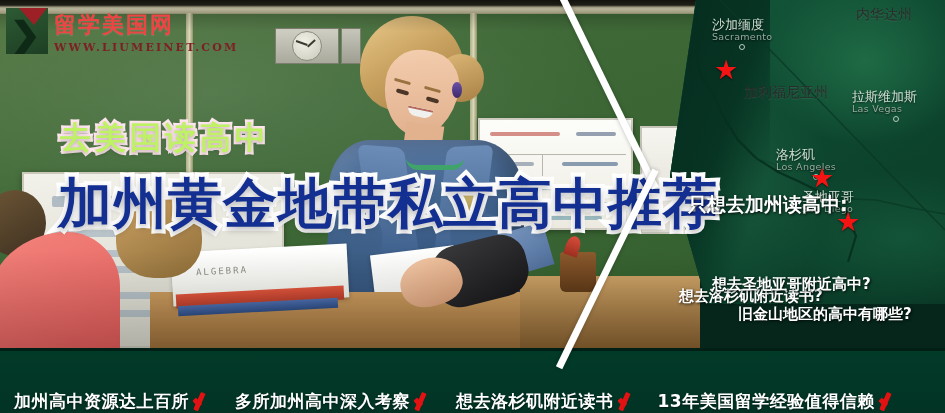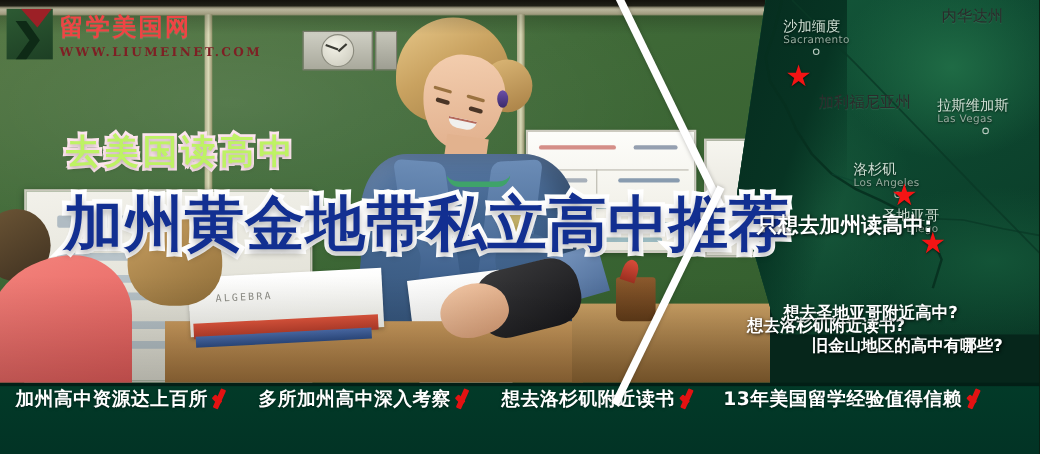--- a/index.html
+++ b/index.html
@@ -344,21 +344,21 @@
   }
   .q1{ left:19px; top:245px;margin-top:42px; }
   .q2{ left:52px; top:275px; }
   .q3{ left:78px; top:305px; }
 
   
   #bottombar{
     position:absolute; left:0; top:348px; width:945px; height:65px;
     background:linear-gradient(180deg,#023a28 0%,#023325 100%);
     border-top:3px solid #021f16;
-    display:flex; align-items:flex-start;
+    display:flex; align-items:flex-end;
   }
   .feat{
     display:flex; align-items:center; color:#ffffff;
     font-size:17px; font-weight:bold; letter-spacing:.5px;
     white-space:nowrap;
   }
   .feat .txt{ text-shadow:0 1px 2px rgba(0,0,0,.5); }
   .tick{
     display:inline-block; margin-left:2px; width:20px; height:22px;
     position:relative;

